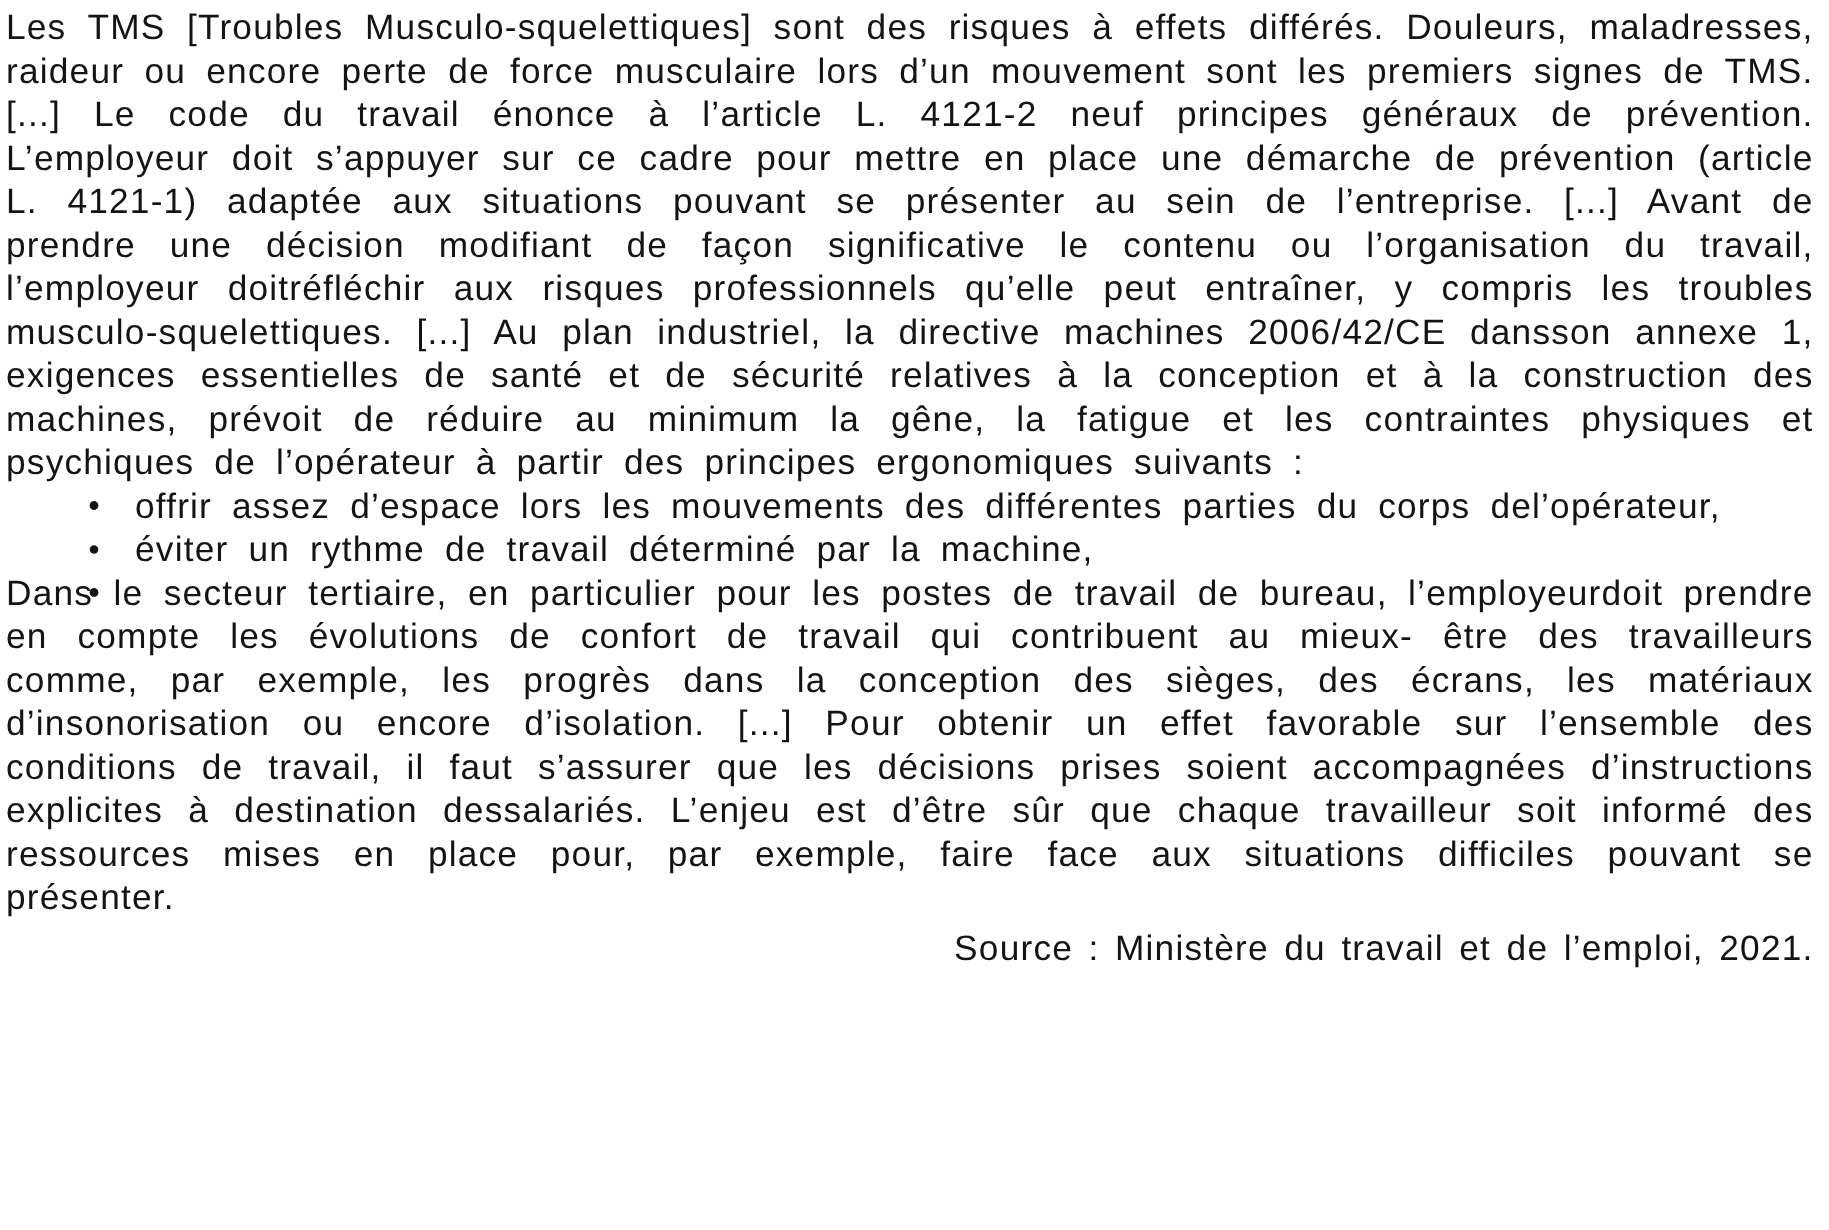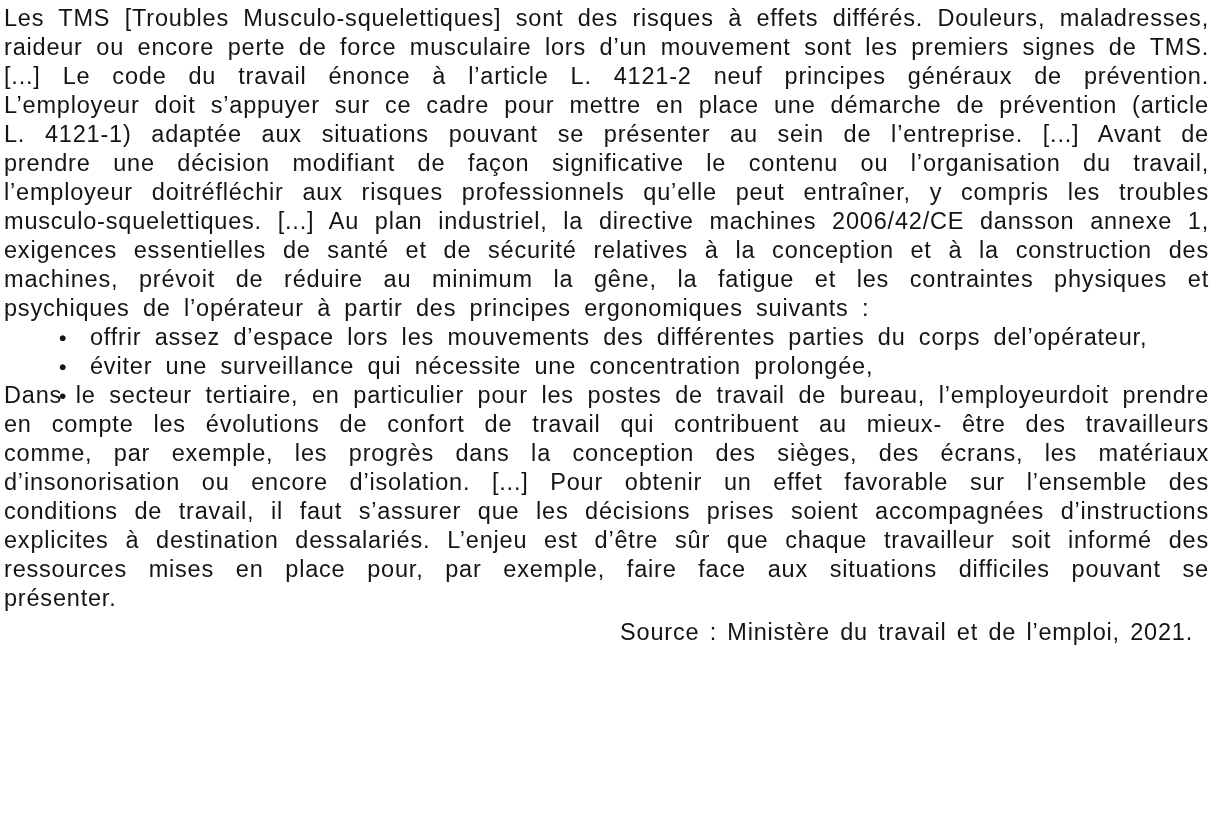--- a/index.html
+++ b/index.html
@@ -36,21 +36,21 @@
     padding-left: 86px;
     text-align: left;
   }
   .bullets .bullet {
     position: absolute;
     left: 55px;
     top: 0;
     font-size: 21px;
   }
   .source {
-    margin: 5px 16px 0 0;
+    margin: 5px 0 0 0;
     text-align: right;
     word-spacing: 3px;
   }
 </style>
 </head>
 <body>
 
 <div class="page">
 
   <p class="para">Les TMS [Troubles Musculo-squelettiques] sont des risques à effets différés. Douleurs, maladresses, raideur ou encore perte de force musculaire lors d’un mouvement sont les premiers signes de TMS. [...] Le code du travail énonce à l’article L. 4121-2 neuf principes généraux de prévention. L’employeur doit s’appuyer sur ce cadre pour mettre en place une démarche de prévention (article L. 4121-1) adaptée aux situations pouvant se présenter au sein de l’entreprise. [...] Avant de prendre une décision modifiant de façon significative le contenu ou l’organisation du travail, l’employeur doitréfléchir aux risques professionnels qu’elle peut entraîner, y compris les troubles musculo-squelettiques. [...] Au plan industriel, la directive machines 2006/42/CE dansson annexe 1, exigences essentielles de santé et de sécurité relatives à la conception et à la construction des machines, prévoit de réduire au minimum la gêne, la fatigue et les contraintes physiques et psychiques de l’opérateur à partir des principes ergonomiques suivants :</p>
@@ -58,24 +58,24 @@
   <ul class="bullets">
     <li>
       <span class="bullet">•</span>
     </li>
     <li>
       <span class="bullet">•</span>
       <span>offrir assez d’espace lors les mouvements des différentes parties du corps del’opérateur,</span>
     </li>
     <li>
       <span class="bullet">•</span>
+      <span>éviter un rythme de travail déterminé par la machine,</span>
     </li>
     <li>
       <span class="bullet">•</span>
-      <span>éviter une surveillance qui nécessite une concentration prolongée,</span>
     </li>
     <li>
       <span class="bullet">•</span>
     </li>
   </ul>
 
   <p class="para">Dans le secteur tertiaire, en particulier pour les postes de travail de bureau, l’employeurdoit prendre en compte les évolutions de confort de travail qui contribuent au mieux- être des travailleurs comme, par exemple, les progrès dans la conception des sièges, des écrans, les matériaux d’insonorisation ou encore d’isolation. [...] Pour obtenir un effet favorable sur l’ensemble des conditions de travail, il faut s’assurer que les décisions prises soient accompagnées d’instructions explicites à destination dessalariés. L’enjeu est d’être sûr que chaque travailleur soit informé des ressources mises en place pour, par exemple, faire face aux situations difficiles pouvant se présenter.</p>
 
   <p class="source">Source : Ministère du travail et de l’emploi, 2021.</p>
 

